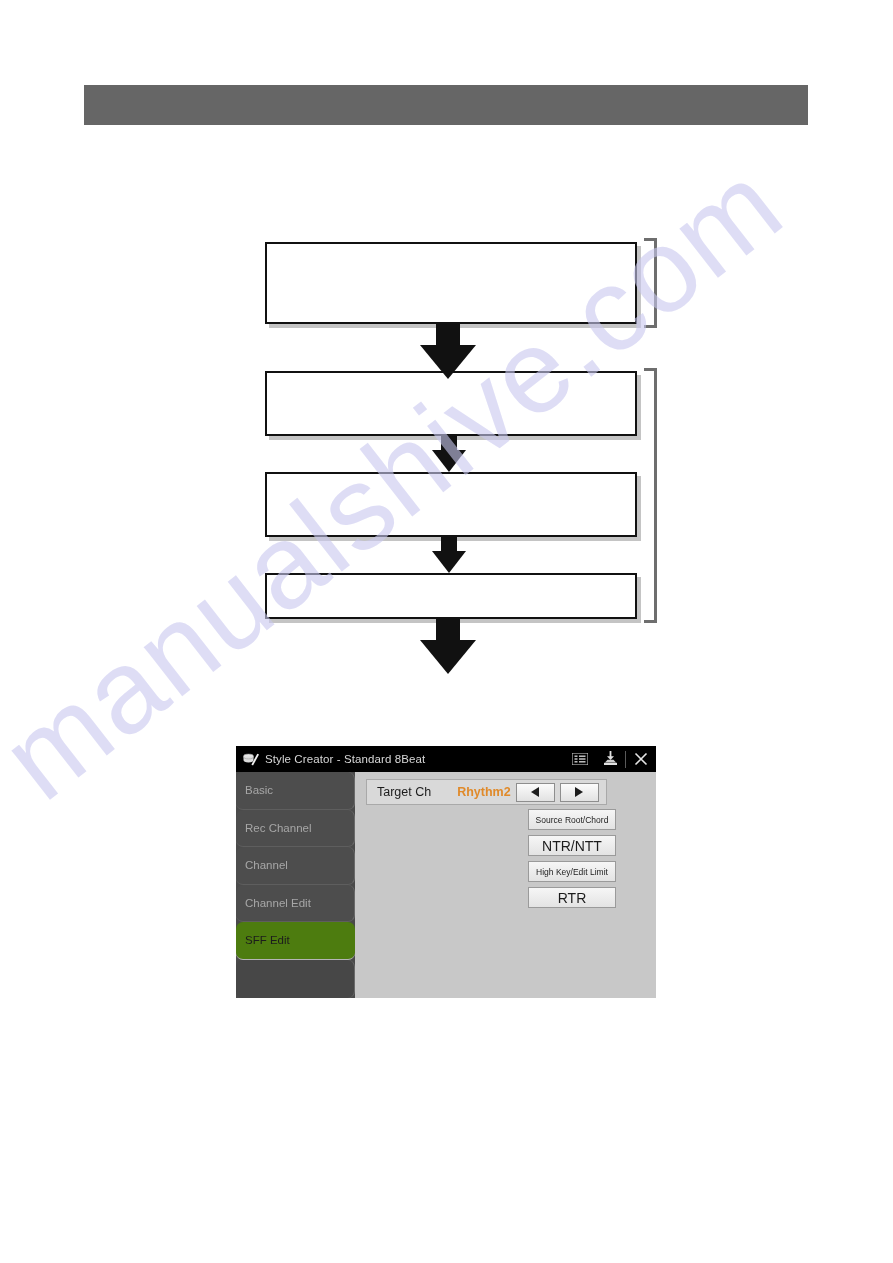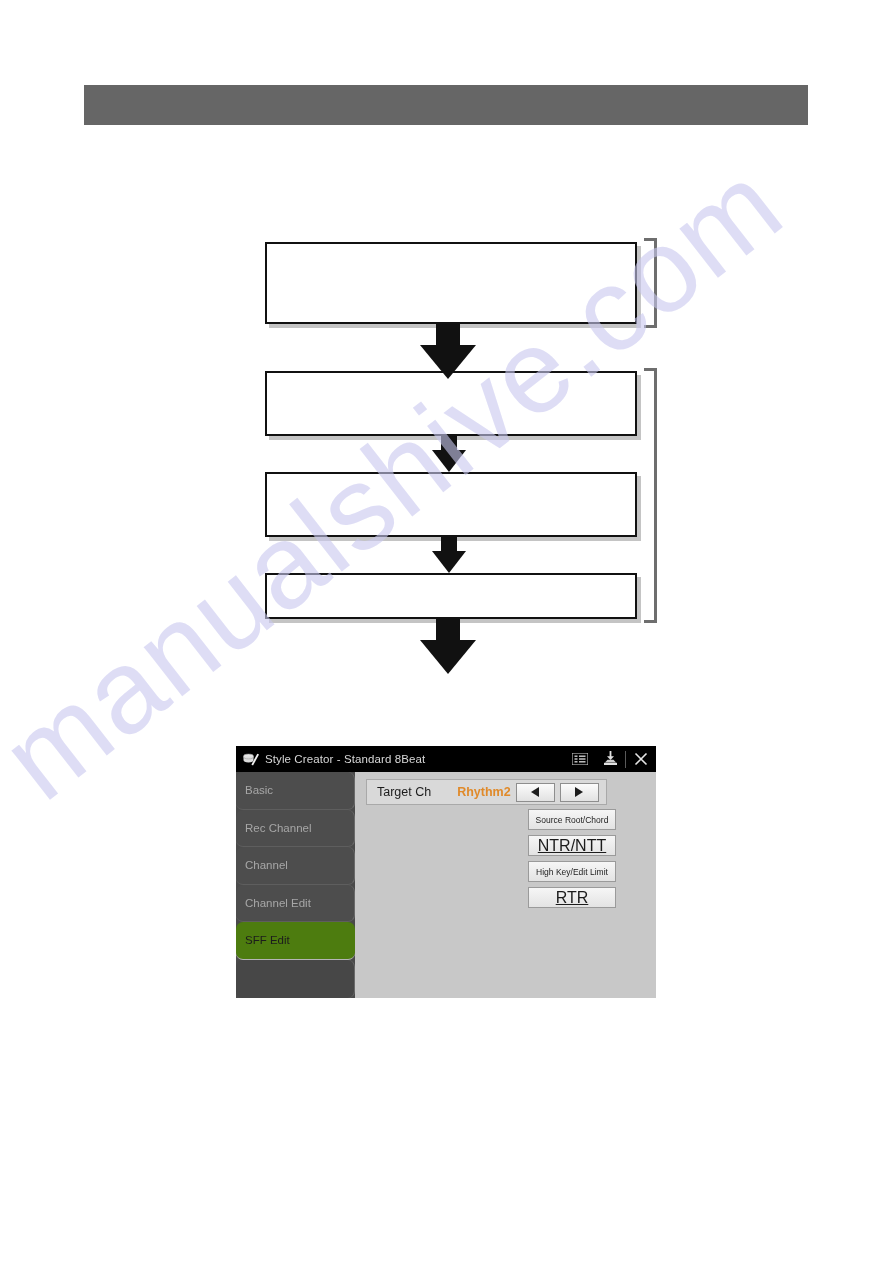--- a/index.html
+++ b/index.html
@@ -245,21 +245,21 @@
     background: linear-gradient(#f6f6f6, #e3e3e3);
     border: 1px solid #9a9a9a;
     box-sizing: border-box;
     display: flex;
     align-items: center;
     justify-content: center;
     color: #1c1c1c;
     white-space: nowrap;
   }
   .fn-btn.small { font-size: 8.5px; }
-  .fn-btn.large { font-size: 16px; text-decoration: underline; }
+  .fn-btn.large { font-size: 14px; }
 </style>
 </head>
 <body>
 
 <div id="watermark">
   <div class="wm-text wm-a">manualshive.com</div>
 </div>
 
 <div id="header-band"></div>
 

